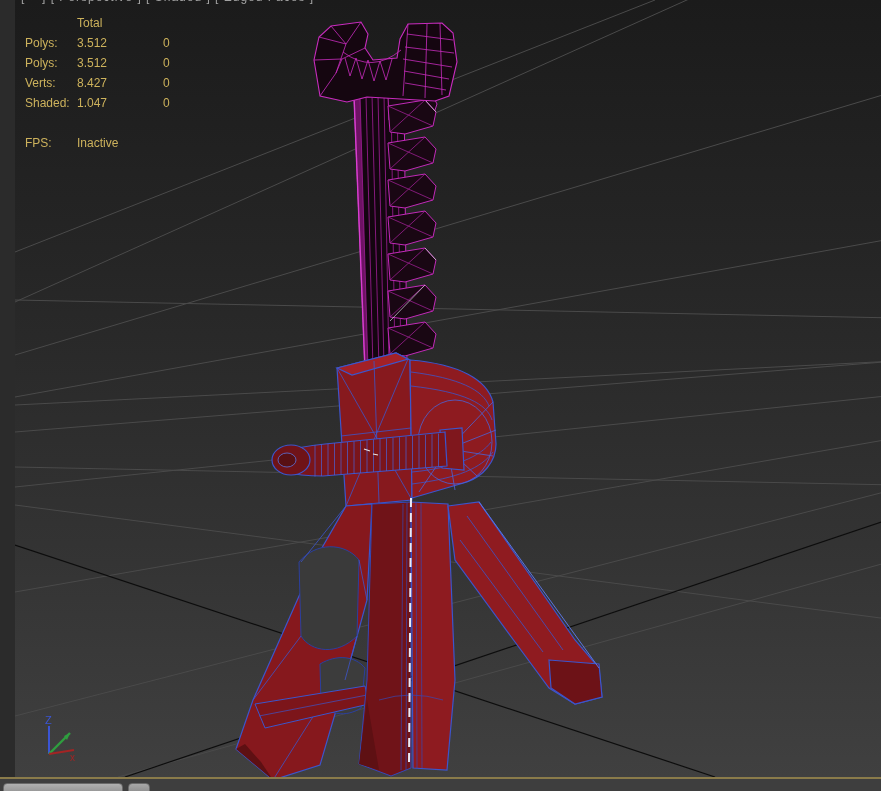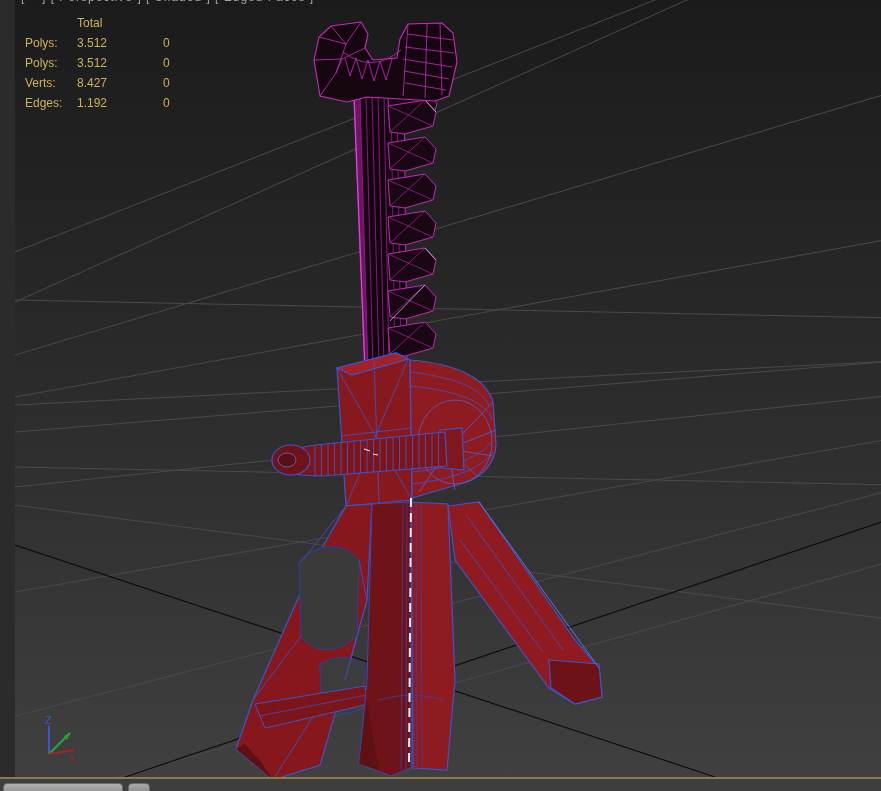--- a/index.html
+++ b/index.html
@@ -174,23 +174,27 @@
       <span>Polys:</span>
       <span>3.512</span>
       <span>0</span>
     </div>
     <div class="row">
       <span>Verts:</span>
       <span>8.427</span>
       <span>0</span>
     </div>
     <div class="row">
-      <span>Edges:</span>
-      <span>1.192</span>
-      <span>0</span>
+      <span>Shaded:</span>
+      <span>1.047</span>
+      <span>0</span>
+    </div>
+    <div class="fps">
+      <span>FPS:</span>
+      <span>Inactive</span>
     </div>
   </div>
 
   <svg class="gizmo" width="54" height="56" viewBox="0 0 54 56">
     <text id="gizmo-z" x="8" y="12" font-size="11" fill="#3b55d4" font-family="Liberation Sans,sans-serif">Z</text>
     <line x1="12" y1="14" x2="12" y2="42" stroke="#3b55d4" stroke-width="2"></line>
     <line x1="12" y1="42" x2="33" y2="21" stroke="#2f9e3f" stroke-width="2.4"></line>
     <path d="M33,21 L27,24 L30,28 Z" fill="#2f9e3f"></path>
     <line x1="12" y1="42" x2="37" y2="38" stroke="#a32424" stroke-width="2.2"></line>
     <text id="gizmo-x" x="33" y="49" font-size="10" fill="#a32424" font-family="Liberation Sans,sans-serif">x</text>

